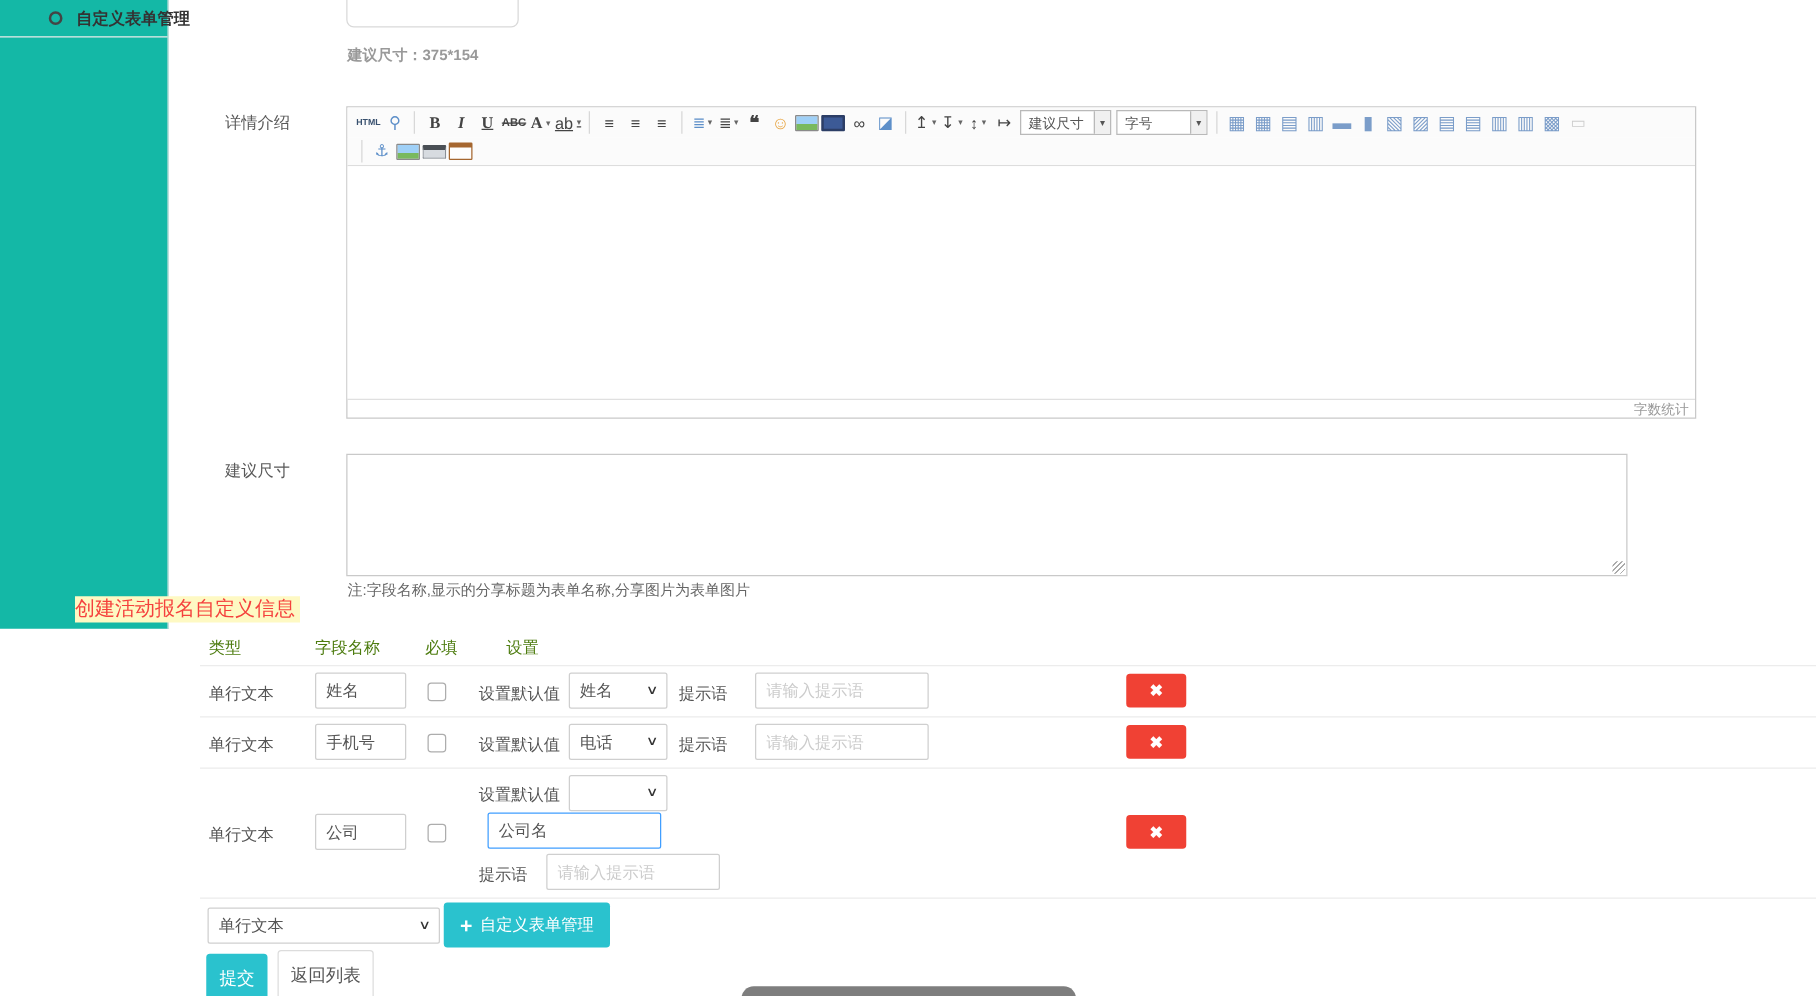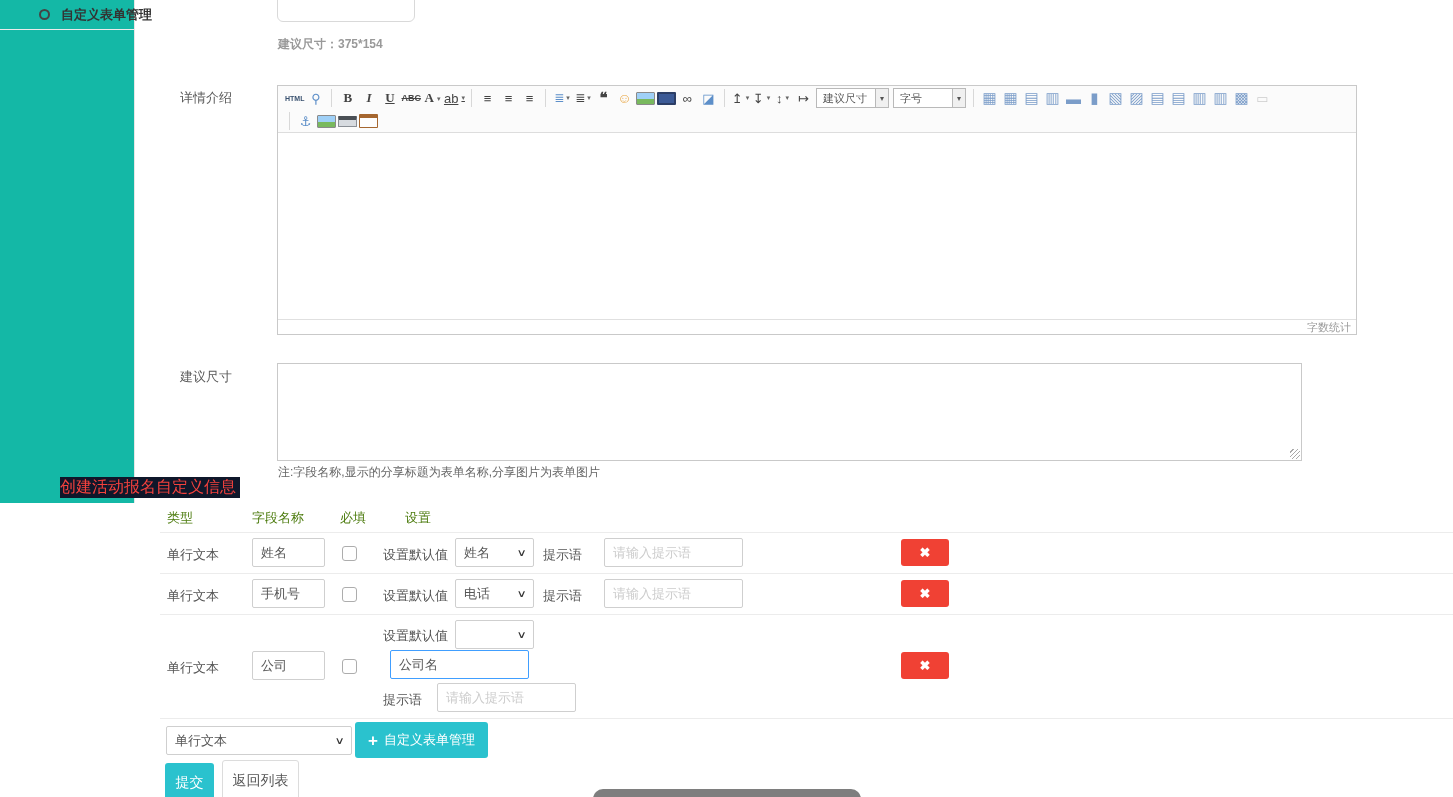--- a/index.html
+++ b/index.html
@@ -44,21 +44,21 @@
   .tb-select .arr { border-left:1px solid #b9b9b9; height:100%; display:flex; align-items:center; padding:0 4px; font-size:8px; color:#555; background:#f0f0f0; }
   .ed-body { height:186px; background:#fff; }
   .ed-status { height:31px; border-top:1px solid #e0e0e0; display:flex; justify-content:flex-end; align-items:flex-start; padding-right:5px; font-size:11px; color:#9a9a9a; }
 
   
   .share-ta { position:absolute; left:277px; top:363px; width:1025px; height:98px; border:1px solid #c9c9c9; background:#fff; }
   .resize-grip { position:absolute; right:1px; bottom:1px; width:10px; height:10px;
     background:repeating-linear-gradient(135deg,transparent,transparent 2px,#aaa 2px,#aaa 3px); }
   .share-note { position:absolute; left:278px; top:464px; font-size:12px; color:#666; }
 
-  .red-heading { position:absolute; left:60px; top:477px; font-size:16px; color:#f5413d; background:#0f172a; padding-right:4px; }
+  .red-heading { position:absolute; left:60px; top:477px; font-size:16px; color:#f5413d; background:#fef9c3; padding-right:4px; }
 
   
   .th { position:absolute; font-size:13px; color:#4d7c0f; top:509px; }
   .divider { position:absolute; left:160px; width:1293px; height:1px; background:#ececec; }
   .cell-text { position:absolute; font-size:13px; color:#555; }
   .inp { position:absolute; border:1px solid #cfcfcf; border-radius:2px; background:#fff; font-size:13px; color:#555; padding:0 8px; height:29px; outline:none; font-family:inherit; }
   .inp::placeholder { color:#ccc; }
   .inp.focused { border:1px solid #409eff; }
   .cbx { position:absolute; width:15px; height:15px; border:1px solid #adadad; border-radius:3px; background:#fff; cursor:pointer; }
   .sel { position:absolute; height:29px; border:1px solid #cfcfcf; border-radius:2px; background:#fff; display:flex; align-items:center; justify-content:space-between; font-size:13px; color:#555; padding:0 8px; cursor:pointer; }

